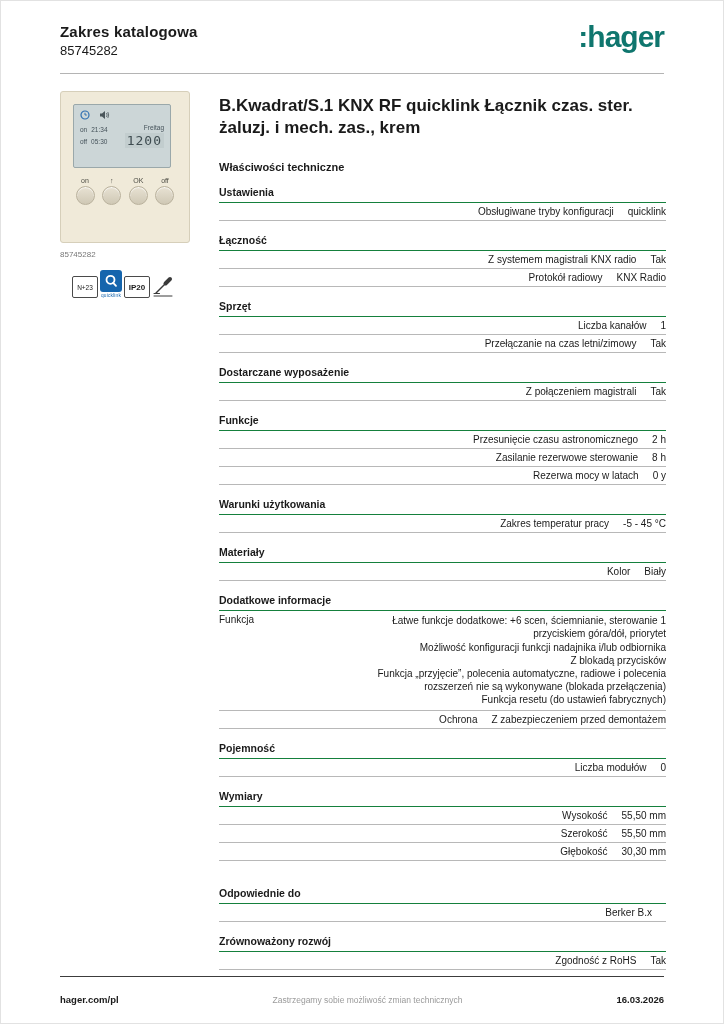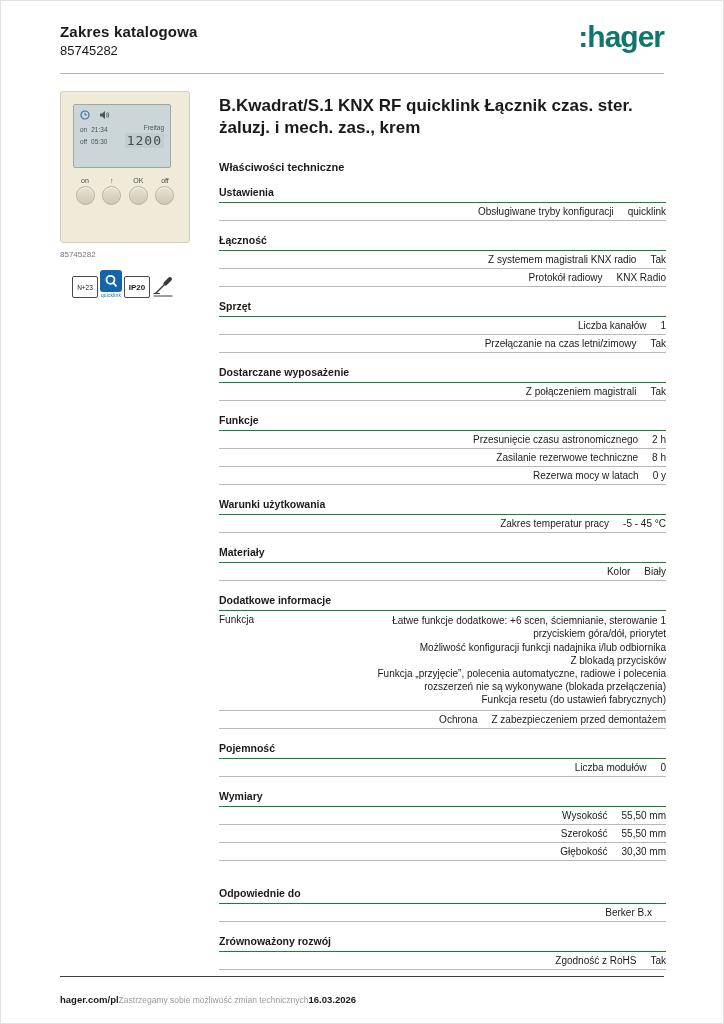--- a/index.html
+++ b/index.html
@@ -70,21 +70,21 @@
   .row { display:flex; justify-content:flex-end; align-items:baseline;
          padding:3px 0; border-bottom:1px solid #b8b8b8; font-size:10px; }
   .row-multi { align-items:flex-start; }
   .lbl { flex:none; padding-right:14px; }
   .val { text-align:right; }
   .val-multi { flex:1; white-space:pre-line; line-height:1.32; }
 
   
   .footer { position:absolute; left:59px; right:59px; bottom:18px; }
   .footer-rule { border-top:1px solid #3c3c3c; margin-bottom:7px; }
-  .footer-row { display:flex; align-items:baseline;margin-top:17px; }
+  .footer-row { display:flex; justify-content:space-between; align-items:baseline;margin-top:17px; }
   .f-left  { font-size:9.5px; font-weight:bold; }
   .f-center{ font-size:8.5px; color:#9a9a9a; }
   .f-right { font-size:9.5px; font-weight:bold; }
 </style>
 </head>
 <body>
 
 <div class="page">
 
   <div class="header">
@@ -218,21 +218,21 @@
         </div>
       </section>
 
       <section class="spec">
         <h4 class="sec-title">Funkcje</h4>
         <div class="row">
           <span class="lbl">Przesunięcie czasu astronomicznego</span>
           <span class="val">2 h</span>
         </div>
         <div class="row">
-          <span class="lbl">Zasilanie rezerwowe techniczne</span>
+          <span class="lbl">Zasilanie rezerwowe sterowanie</span>
           <span class="val">8 h</span>
         </div>
         <div class="row">
           <span class="lbl">Rezerwa mocy w latach</span>
           <span class="val">0 y</span>
         </div>
       </section>
 
       <section class="spec">
         <h4 class="sec-title">Warunki użytkowania</h4>

